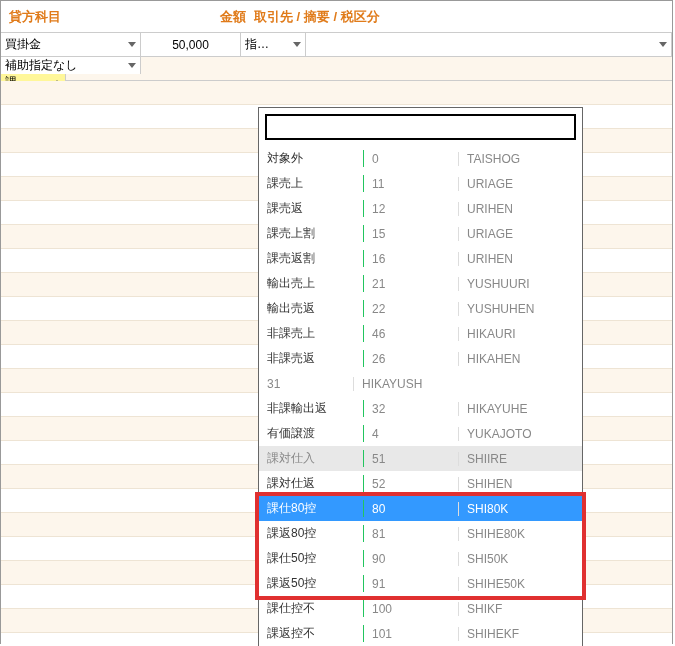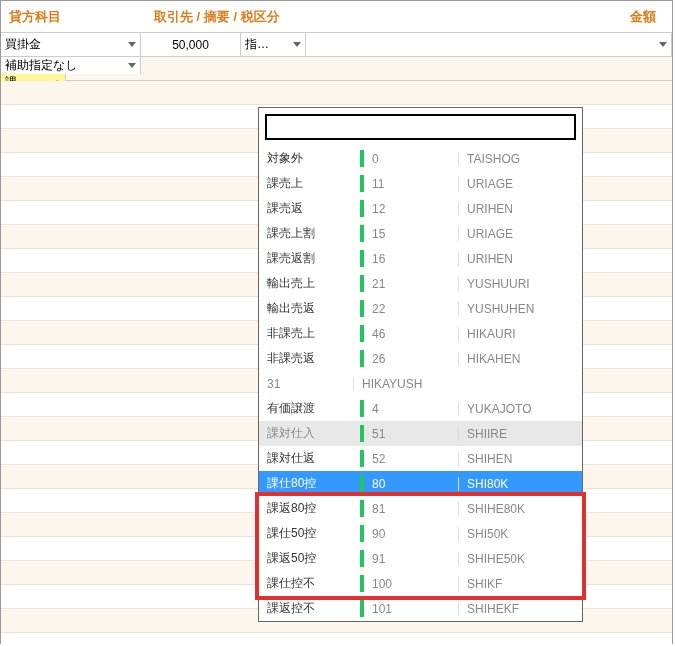--- a/index.html
+++ b/index.html
@@ -96,21 +96,21 @@
     .dd-list {
       max-height: 500px;
       overflow-y: hidden;
     }
     .dd-item {
       display: flex;
       height: 25px;
       align-items: center;
       cursor: pointer;
     }
-    .dd-col1 { width: 105px; padding-left: 8px; border-right: 4px solid #22c55e; color: #333; }
+    .dd-col1 { width: 105px; padding-left: 8px; border-right: 1px solid #22c55e; color: #333; }
     .dd-col2 { width: 95px; padding-left: 8px; border-right: 1px solid #ddd; color: #888; }
     .dd-col3 { flex: 1; padding-left: 8px; color: #888; }
     .dd-item.gray-bg { background: #e8e8e8; }
     .dd-item.gray-bg .dd-col1 { color: #888; }
     .dd-item.selected { background: #3399ff; }
     .dd-item.selected span { color: #fff !important; }
     .red-box {
       position: absolute;
       left: 254px;
       top: 491px;
@@ -133,22 +133,22 @@
     }
     .bg-row:nth-child(odd) { background: #fdf6ec; }
     .bg-row:nth-child(even) { background: #fff; }
   </style>
 </head>
 <body>
 
 <div class="container">
   <div class="header-row">
     <div class="header-label header-col1">貸方科目</div>
+    <div class="header-label header-col2">金額</div>
     <div class="header-label header-col3">取引先 / 摘要 / 税区分</div>
-    <div class="header-label header-col2">金額</div>
   </div>
 
   <div class="row1">
     <div class="cell dropdown-cell c-account">
       <span>買掛金</span>
       <span class="dropdown-arrow"></span>
     </div>
     <div class="cell c-amount">
       <span>50,000</span>
     </div>
@@ -259,20 +259,25 @@
         <div class="dd-item">
           <span class="dd-col1">非課売返</span>
           <span class="dd-col2">26</span>
           <span class="dd-col3">HIKAHEN</span>
         </div>
         <div class="dd-item">
           <span class="dd-col2">31</span>
           <span class="dd-col3">HIKAYUSH</span>
         </div>
         <div class="dd-item">
+          <span class="dd-col1">非課輸出返</span>
+          <span class="dd-col2">32</span>
+          <span class="dd-col3">HIKAYUHE</span>
+        </div>
+        <div class="dd-item">
           <span class="dd-col1">有価譲渡</span>
           <span class="dd-col2">4</span>
           <span class="dd-col3">YUKAJOTO</span>
         </div>
         <div class="dd-item gray-bg">
           <span class="dd-col1">課対仕入</span>
           <span class="dd-col2">51</span>
           <span class="dd-col3">SHIIRE</span>
         </div>
         <div class="dd-item">

